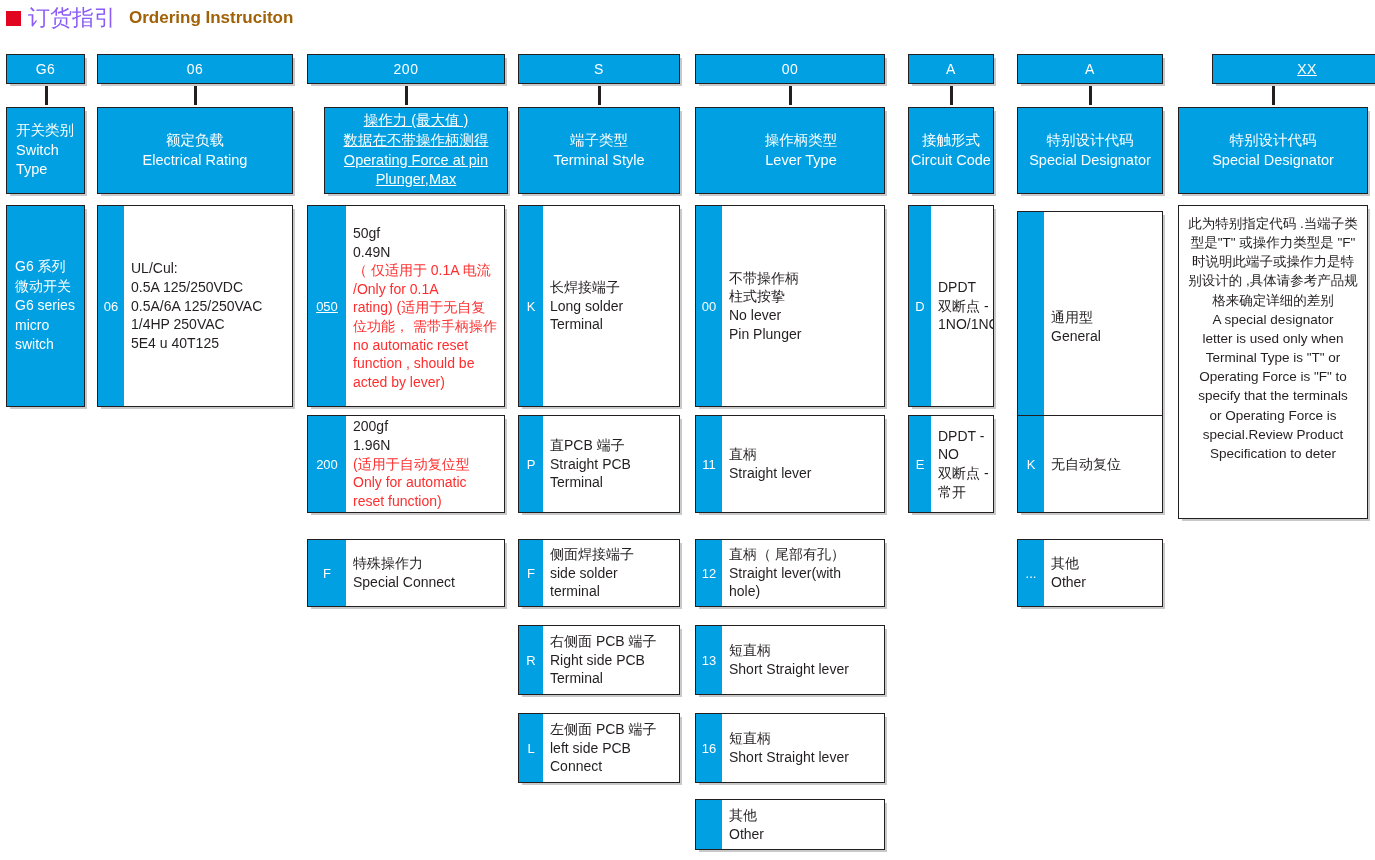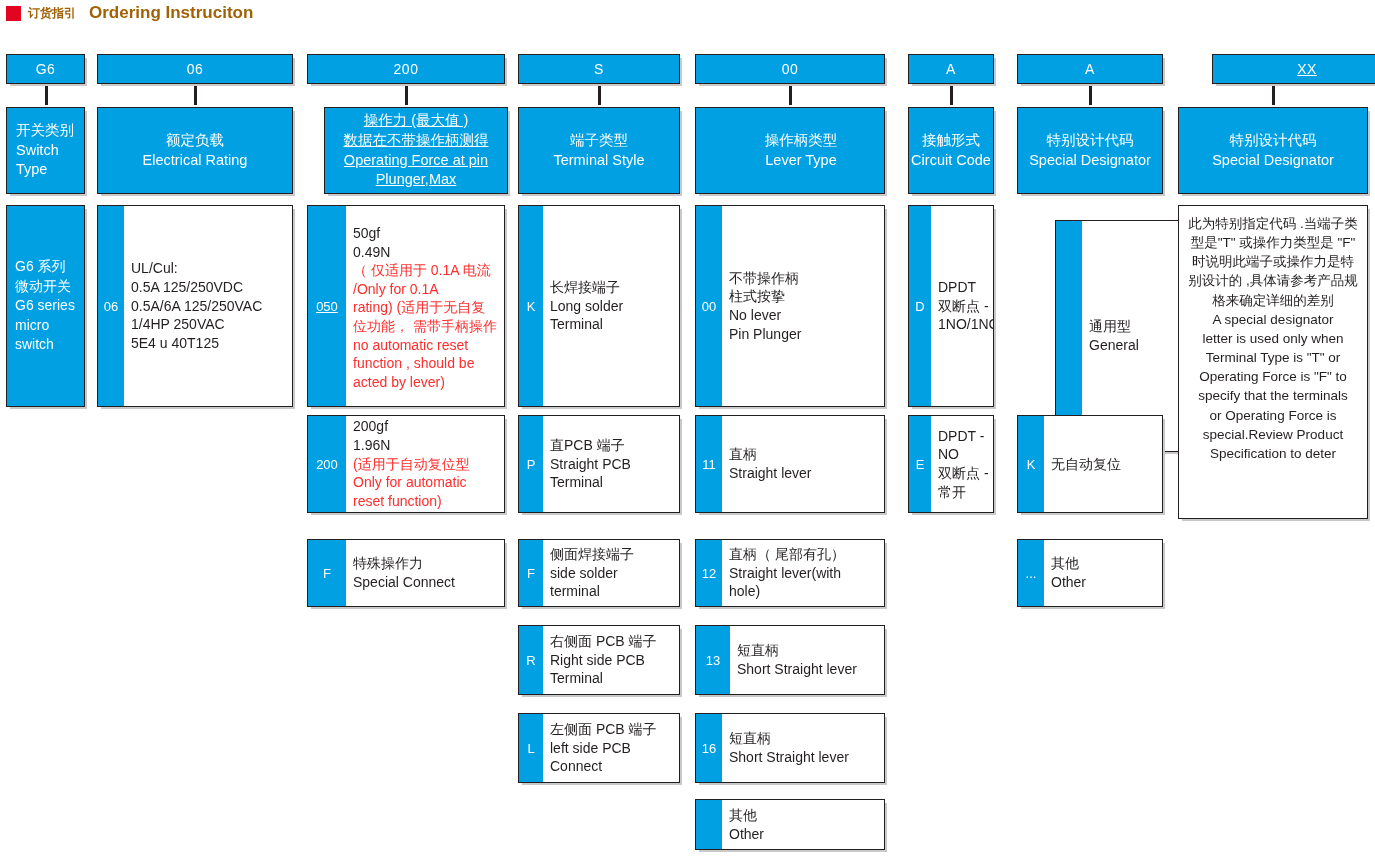--- a/index.html
+++ b/index.html
@@ -25,23 +25,23 @@
     gap: 7px;
     white-space: nowrap;
   }
   #title-marker {
     width: 15px;
     height: 15px;
     background: #e1051f;
     display: block;
   }
   .title-cn {
-    color: #a16207;
-    font-size: 12px;
-    font-weight: bold;
+    color: #8b5cf6;
+    font-size: 22px;
+    font-weight: normal;
     letter-spacing: 0px;
   }
   .title-en {
     color: #a16207;
     font-size: 17px;
     font-weight: bold;
     margin-left: 6px;
   }
 
   
@@ -322,21 +322,21 @@
     </div>
     <div class="opt boxed" style="left: 695px; top: 539px; width: 190px; height: 68px;">
       <div class="opt-code" style="width: 26px;">12</div>
       <div class="opt-body">
         <span class="opt-line">直柄（ 尾部有孔）</span>
         <span class="opt-line">Straight    lever(with</span>
         <span class="opt-line">hole)</span>
       </div>
     </div>
     <div class="opt boxed" style="left: 695px; top: 625px; width: 190px; height: 70px;">
-      <div class="opt-code" style="width: 34px;">13</div>
+      <div class="opt-code" style="width: 26px;">13</div>
       <div class="opt-body">
         <span class="opt-line">短直柄</span>
         <span class="opt-line">Short  Straight    lever</span>
       </div>
     </div>
     <div class="opt boxed" style="left: 695px; top: 713px; width: 190px; height: 70px;">
       <div class="opt-code" style="width: 26px;">16</div>
       <div class="opt-body">
         <span class="opt-line">短直柄</span>
         <span class="opt-line">Short  Straight    lever</span>
@@ -373,21 +373,21 @@
       </div>
     </div>
     <div class="code-head boxed" style="left: 1017px; top: 54px; width: 146px; height: 30px;">
       <span>A</span>
     </div>
     <div class="stem" style="left: 1089px; top: 86px; height: 19px;"></div>
     <div class="cat-box boxed" style="left: 1017px; top: 107px; width: 146px; height: 87px;">
       <span class="cat-line">特别设计代码</span>
       <span class="cat-line">Special  Designator</span>
     </div>
-    <div class="opt boxed" style="left: 1017px; top: 220px; width: 146px; height: 232px; margin-left: 38px;">
+    <div class="opt boxed" style="left: 1017px; top: 211px; width: 146px; height: 232px;">
       <div class="opt-code" style="width: 26px;"></div>
       <div class="opt-body ">
         <span class="opt-line">通用型</span>
         <span class="opt-line">General</span>
       </div>
     </div>
     <div class="opt boxed" style="left: 1017px; top: 415px; width: 146px; height: 98px;">
       <div class="opt-code" style="width: 26px;">K</div>
       <div class="opt-body">
         <span class="opt-line">无自动复位</span>

